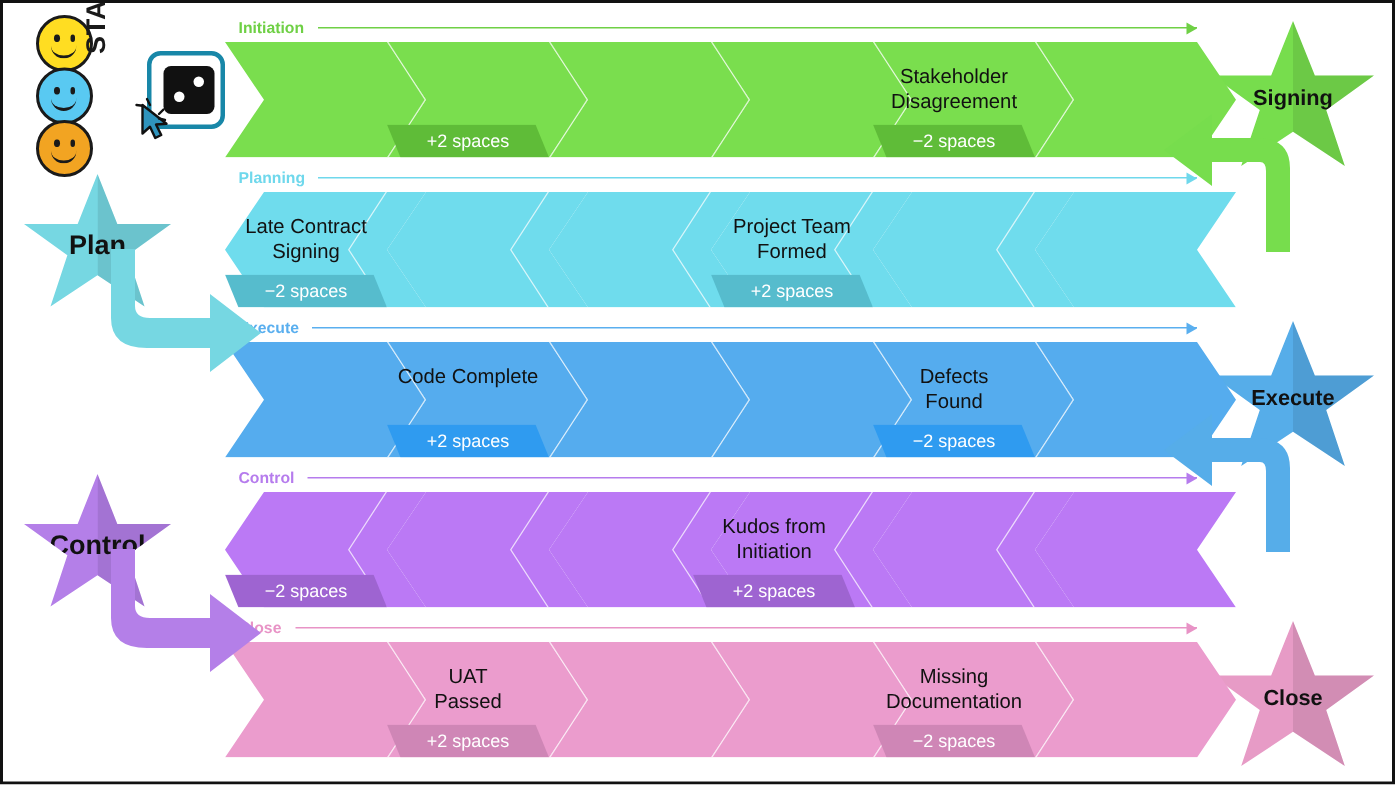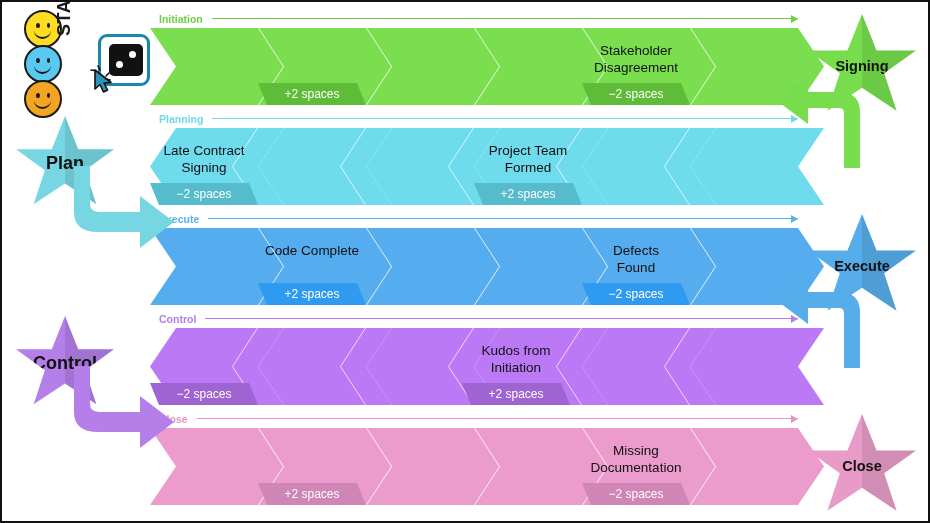--- a/index.html
+++ b/index.html
@@ -298,20 +298,24 @@
           <div class="chev" style="left: 216px; width: 134px; background: rgb(235, 156, 205); z-index: 4;"></div>
           <div class="chev" style="left: 324px; width: 134px; background: rgb(235, 156, 205); z-index: 3;"></div>
           <div class="chev" style="left: 432px; width: 134px; background: rgb(235, 156, 205); z-index: 2;"></div>
           <div class="chev" style="left: 540px; width: 134px; background: rgb(235, 156, 205); z-index: 1;"></div>
           <div style="position: absolute; top: 0px; height: 77px; width: 26px; z-index: 40; pointer-events: none; left: 108px; clip-path: polygon(0px 0px, 1px 0px, 26px 50%, 1px 100%, 0px 100%, 25px 50%); background: rgba(255, 255, 255, 0.72);"></div>
           <div style="position: absolute; top: 0px; height: 77px; width: 26px; z-index: 40; pointer-events: none; left: 216px; clip-path: polygon(0px 0px, 1px 0px, 26px 50%, 1px 100%, 0px 100%, 25px 50%); background: rgba(255, 255, 255, 0.72);"></div>
           <div style="position: absolute; top: 0px; height: 77px; width: 26px; z-index: 40; pointer-events: none; left: 324px; clip-path: polygon(0px 0px, 1px 0px, 26px 50%, 1px 100%, 0px 100%, 25px 50%); background: rgba(255, 255, 255, 0.72);"></div>
           <div style="position: absolute; top: 0px; height: 77px; width: 26px; z-index: 40; pointer-events: none; left: 432px; clip-path: polygon(0px 0px, 1px 0px, 26px 50%, 1px 100%, 0px 100%, 25px 50%); background: rgba(255, 255, 255, 0.72);"></div>
           <div style="position: absolute; top: 0px; height: 77px; width: 26px; z-index: 40; pointer-events: none; left: 540px; clip-path: polygon(0px 0px, 1px 0px, 26px 50%, 1px 100%, 0px 100%, 25px 50%); background: rgba(255, 255, 255, 0.72);"></div>
           <div style="position: absolute; top: 0px; height: 77px; z-index: 50; left: 108px; width: 108px;">
+            <div class="chev-label">
+              <div>UAT</div>
+              <div>Passed</div>
+            </div>
             <div class="spaces" style="left: 0px; width: 108px; background: rgb(207, 134, 182);">+2 spaces</div>
           </div>
           <div style="position: absolute; top: 0px; height: 77px; z-index: 50; left: 432px; width: 108px;">
             <div class="chev-label">
               <div>Missing</div>
               <div>Documentation</div>
             </div>
             <div class="spaces" style="left: 0px; width: 108px; background: rgb(207, 134, 182);">−2 spaces</div>
           </div>
         </div>

